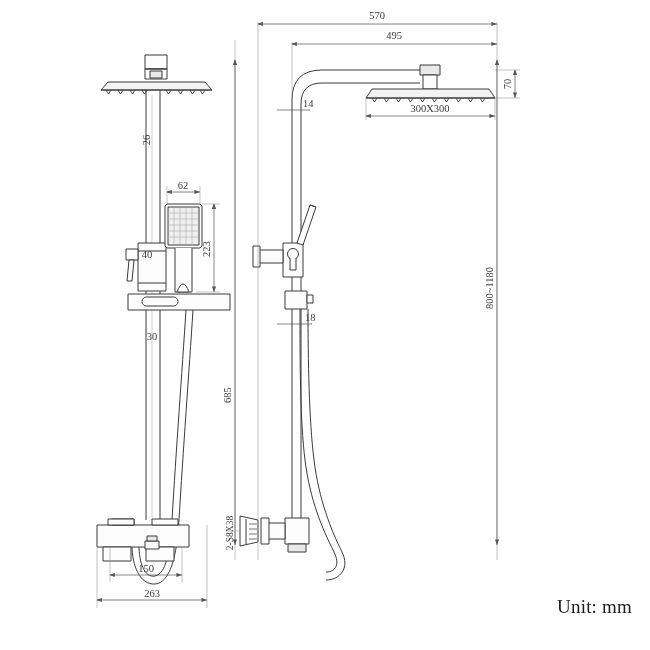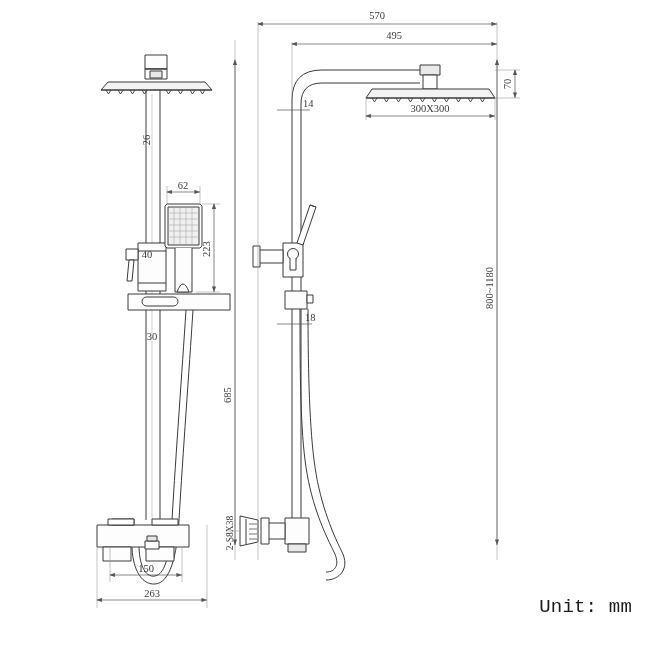--- a/index.html
+++ b/index.html
@@ -2,21 +2,21 @@
 <html><head>
 <meta charset="utf-8">
 <style>
   html,body{margin:0;padding:0;background:#ffffff;}
   body{width:650px;height:650px;overflow:hidden;
        font-family:"Liberation Sans",sans-serif;}
   #stage{position:relative;width:650px;height:650px;background:#fff;}
   svg{display:block;}
   .unit-label{
     position:absolute; right:18px; bottom:32px;
-    font-family:Liberation Mono, monospace;
+    font-family:Liberation Serif, serif;
     font-size:19px; color:#1c1c1c; letter-spacing:.2px;
     white-space:nowrap;
   }
 </style>
 </head>
 <body>
 
 <div id="stage">
 
   <svg width="650" height="650" viewBox="0 0 650 650">

